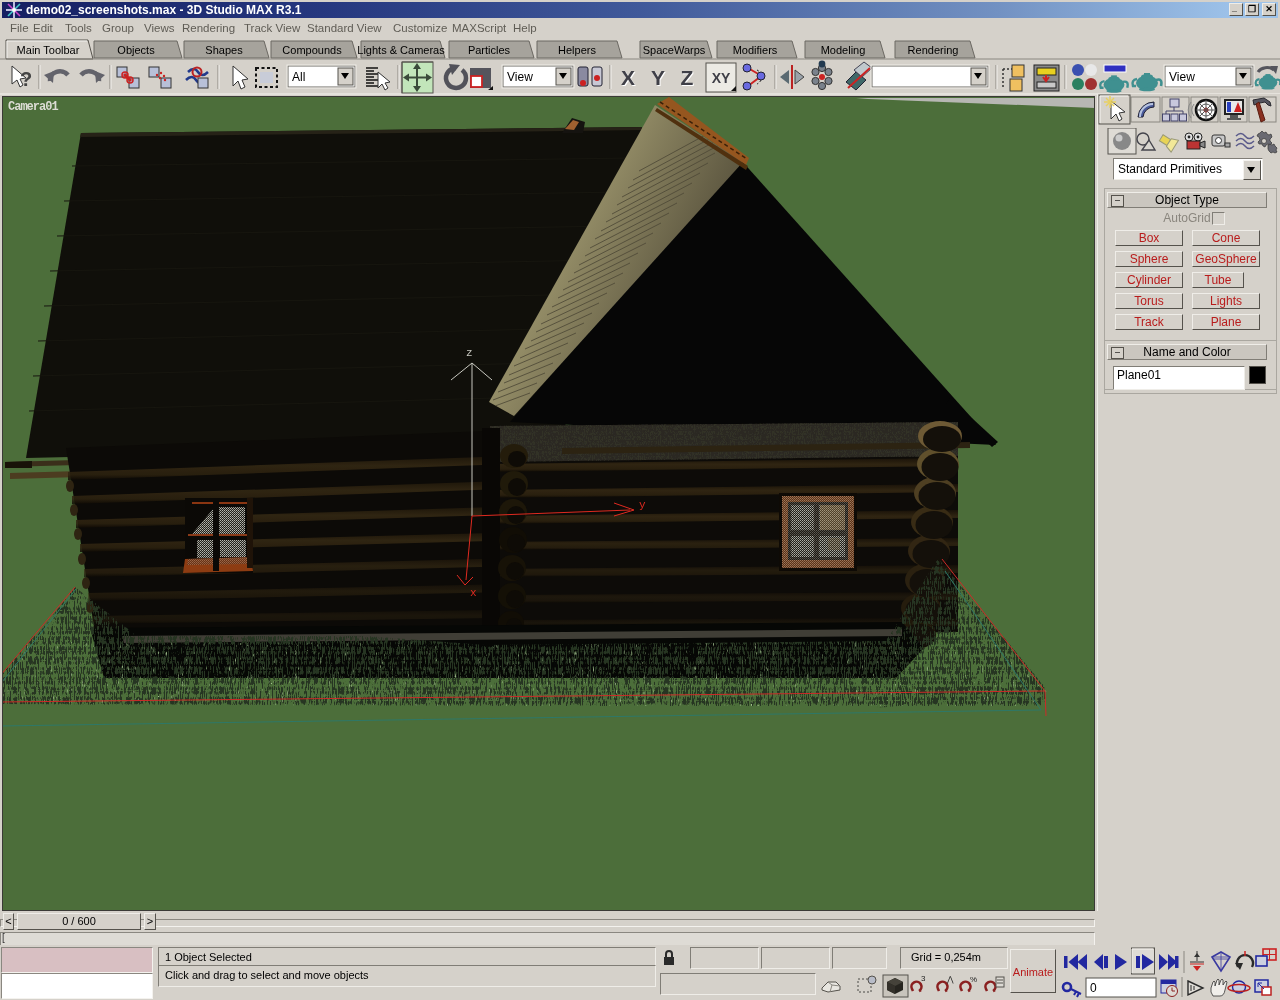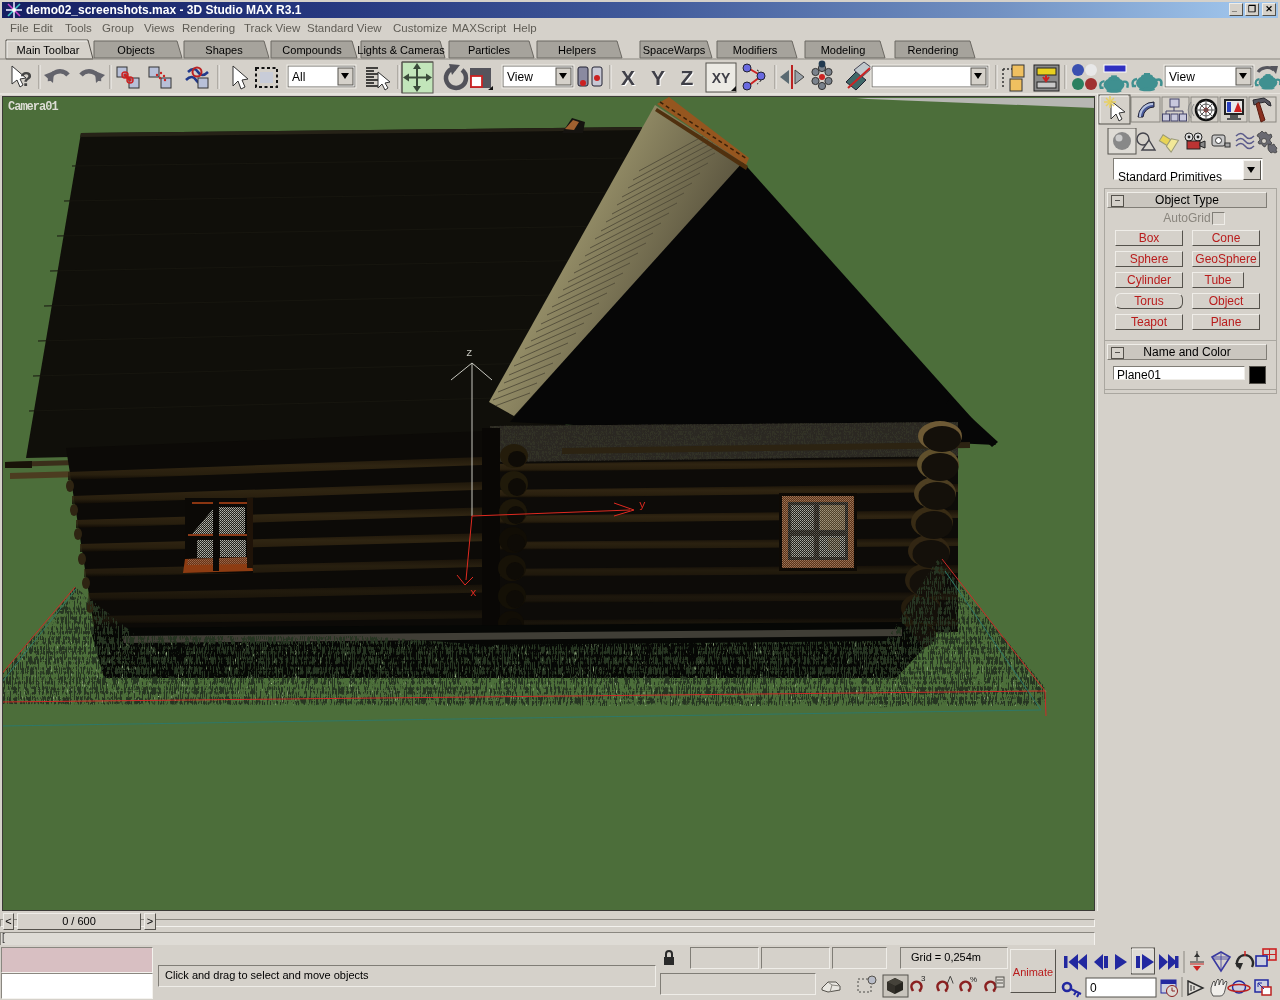--- a/index.html
+++ b/index.html
@@ -599,65 +599,68 @@
           <path d="M138,13 q5,-5 9,0 t9,0"></path>
           <path d="M138,18 q5,-5 9,0 t9,0"></path>
       </g>
       <g transform="translate(166,13)" fill="#6a6a72" stroke="#333" stroke-width="0.7">
         <path d="M-4,-8 l2,-2 l2,2 l2,-1 l1,2 l2,1 l2,-1 l1,3 l-2,2 l0,2 l2,2 l-2,2 l-2,-1 l-2,1 l-1,2 l-2,-1 l-1,-2 l-3,0 l-1,-2 l2,-2 l-1,-3 l-2,-1 l1,-2 Z"></path>
         <circle cx="0" cy="0" r="2.5" fill="#d5d1ca"></circle>
         <path d="M4,4 l2,-1 l2,1 l2,-1 l1,2 l2,2 l-1,2 l1,2 l-2,1 l-2,-1 l-2,1 l-2,-2 l-1,-2 Z"></path>
       </g>
     </svg>
     <div class="abs sunk" style="left:15px;top:64px;width:150px;height:22px;background:#fff;">
-      <span class="abs" style="left:4px;top:11px;font-size:12px;">Standard Primitives</span>
+      <span class="abs" style="left:4px;top:3px;font-size:12px;">Standard Primitives</span>
       <div class="abs" style="right:1px;top:1px;width:16px;height:18px;background:#d5d1ca;border:1px solid;border-color:#f4f2ee #55524c #55524c #f4f2ee;">
         <svg width="14" height="16">
             <path d="M3,6 L11,6 L7,12 Z" fill="#000"></path>
           </svg>
       </div>
     </div>
     <div class="abs" style="left:6px;top:94px;width:171px;height:200px;border:1px solid #aaa7a0;"></div>
     <div class="abs rollhdr" style="left:9px;top:98px;width:160px;height:16px;font-size:12px;">Object Type
       <div class="abs" style="left:3px;top:2px;width:11px;height:10px;border:1px solid #55524c;background:#d5d1ca;font-size:9px;line-height:8px;">–</div>
     </div>
     <div class="abs" style="left:9px;top:117px;width:160px;height:15px;color:#8a867e;font-size:12px;text-align:center;">AutoGrid</div>
     <div class="abs sunk" style="left:114px;top:118px;width:13px;height:13px;background:#d5d1ca;"></div>
     <div class="abs btn" style="left:17px;top:136px;width:68px;height:16px;">Box</div>
     <div class="abs btn" style="left:94px;top:136px;width:68px;height:16px;">Cone</div>
     <div class="abs btn" style="left:17px;top:157px;width:68px;height:16px;">Sphere</div>
     <div class="abs btn" style="left:94px;top:157px;width:68px;height:16px;">GeoSphere</div>
     <div class="abs btn" style="left:17px;top:178px;width:68px;height:16px;">Cylinder</div>
     <div class="abs btn" style="left:94px;top:178px;width:52px;height:16px;">Tube</div>
-    <div class="abs btn" style="left:17px;top:199px;width:68px;height:16px;border-radius:6px;">Torus</div>
-    <div class="abs btn" style="left:94px;top:199px;width:68px;height:16px;">Object</div>
-    <div class="abs btn" style="left:17px;top:220px;width:68px;height:16px;">Teapot</div>
+    <div class="abs btn" style="left:17px;top:199px;width:68px;height:16px;">Torus</div>
+    <div class="abs btn" style="left:94px;top:199px;width:68px;height:16px;">Lights</div>
+    <div class="abs btn" style="left:17px;top:220px;width:68px;height:16px;">Track</div>
     <div class="abs btn" style="left:94px;top:220px;width:68px;height:16px;">Plane</div>
     <div class="abs" style="left:6px;top:246px;width:171px;height:52px;border:1px solid #aaa7a0;"></div>
     <div class="abs rollhdr" style="left:9px;top:250px;width:160px;height:16px;font-size:12px;">Name and Color
       <div class="abs" style="left:3px;top:2px;width:11px;height:10px;border:1px solid #55524c;background:#d5d1ca;font-size:9px;line-height:8px;">–</div>
     </div>
-    <div class="abs sunk" style="left:15px;top:272px;width:132px;height:14px;background:#fff;font-size:12px;">
+    <div class="abs sunk" style="left:15px;top:272px;width:132px;height:24px;background:#fff;font-size:12px;">
         <span class="abs" style="left:3px;top:1px">Plane01</span>
       </div>
     <div class="abs" style="left:151px;top:272px;width:15px;height:16px;background:#000;border:1px solid #55524c;"></div>
   </div>
   <div id="slider-row" class="abs">
     <div class="abs" style="left:0;top:8px;width:1093px;height:6px;border:1px solid;border-color:#8a8780 #f4f2ee #f4f2ee #8a8780;"></div>
     <div class="abs btn f11" style="left:3px;top:2px;width:11px;height:17px;line-height:15px;">&lt;</div>
     <div class="abs btn f11" style="left:17px;top:2px;width:124px;height:17px;line-height:15px;">0 / 600</div>
     <div class="abs btn f11" style="left:144px;top:2px;width:12px;height:17px;line-height:15px;">&gt;</div>
   </div>
   <div id="trackbar" class="abs">
     <div class="abs" style="left:0;top:0;width:1093px;height:12px;background:#dedbd5;border:1px solid;border-color:#8a8780 #f4f2ee #f4f2ee #8a8780;"></div>
     <span class="abs" style="left:2px;top:0px;font-size:10px;color:#333">[</span>
   </div>
   <div id="status" class="abs">
     <div class="abs" style="left:1px;top:2px;width:150px;height:24px;background:#d8bfc2;border:1px solid;border-color:#8a8780 #f4f2ee #f4f2ee #8a8780;"></div>
     <div class="abs" style="left:1px;top:28px;width:150px;height:24px;background:#fff;border:1px solid;border-color:#8a8780 #f4f2ee #f4f2ee #8a8780;"></div>
+    <div class="abs sunk f11" style="left:158px;top:2px;width:498px;height:22px;background:#d5d1ca;">
+        <span class="abs" style="left:6px;top:3px">1 Object Selected</span>
+      </div>
     <svg class="abs" style="left:662px;top:5px" width="14" height="16" viewBox="0 0 14 16">
       <rect x="2" y="7" width="10" height="8" fill="#2a2a2a"></rect>
       <path d="M4,7 L4,4 a3,3 0 0 1 6,0 L10,7" fill="none" stroke="#2a2a2a" stroke-width="2"></path>
     </svg>
     <div class="abs sunk" style="left:690px;top:2px;width:69px;height:22px;background:#d5d1ca;"></div>
     <div class="abs sunk" style="left:761px;top:2px;width:69px;height:22px;background:#d5d1ca;"></div>
     <div class="abs sunk" style="left:832px;top:2px;width:55px;height:22px;background:#d5d1ca;"></div>
     <div class="abs sunk f11" style="left:900px;top:2px;width:108px;height:22px;background:#d5d1ca;">
         <span class="abs" style="left:10px;top:3px">Grid = 0,254m</span>
       </div>

